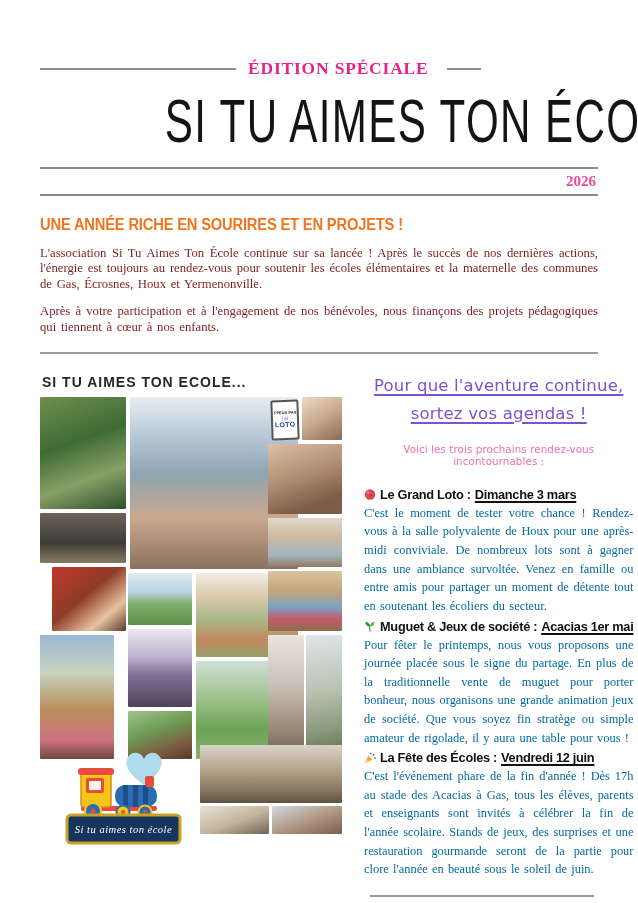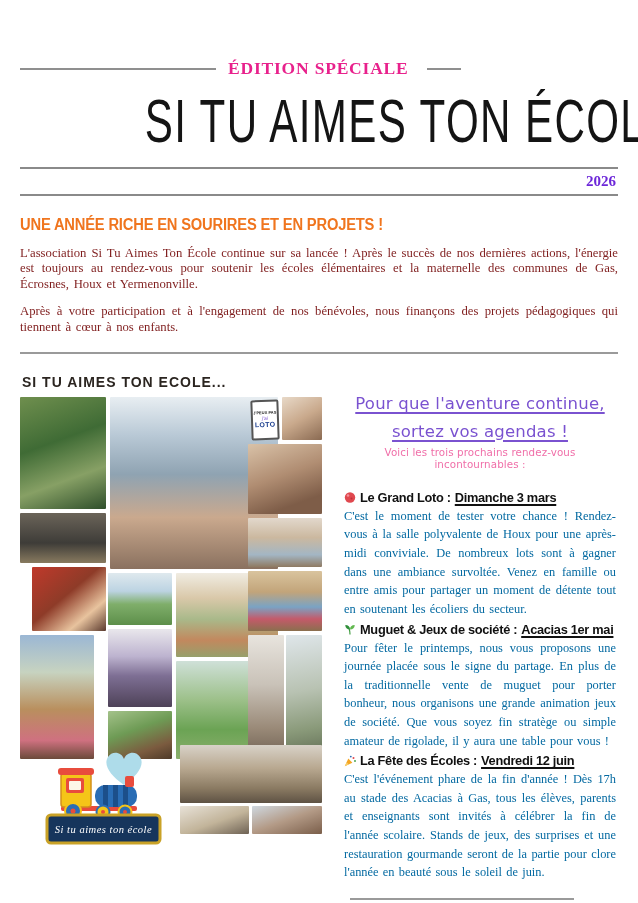--- a/index.html
+++ b/index.html
@@ -2,40 +2,40 @@
 <html><head>
 <meta charset="utf-8">
 <style>
   * { margin:0; padding:0; box-sizing:border-box; }
   html,body { background:#ffffff; }
   .page {
     position:relative; width:638px; height:903px; margin:0 auto;
     background:#ffffff; overflow:hidden;
     font-family:"Liberation Serif", serif; color:#1a1a1a;
   }
-  .content { padding:0 20px; }
+  .content { padding:0 40px; }
 
   
   .kicker-row { display:flex; align-items:center; margin-top:58px; }
   .kicker-line { height:2px; background:#8f8f8f; }
   .kicker-line.left { width:196px; margin-right:12px; }
   .kicker-line.right { width:34px; margin-left:18px; }
   .kicker {
     font-family:"Liberation Serif", serif; font-weight:bold;
     font-size:17.5px; letter-spacing:0.8px; color:#e8218c; white-space:nowrap;
   }
   .masthead { text-align:center; margin-top:6px; height:82px; overflow:visible; }
   .masthead span {
     display:inline-block; transform:scaleX(0.68); transform-origin:center;
     font-family:"Liberation Sans", sans-serif; font-weight:400;
     font-size:62px; letter-spacing:2px; color:#141414; white-space:nowrap;
   }
   .rule { height:2px; background:#8a8a8a; }
   .year-row { text-align:right; padding:3px 2px 4px 0; }
-  .year { font-family:"Liberation Serif", serif; font-weight:bold; font-size:15px; color:#6d28d9; }
+  .year { font-family:"Liberation Serif", serif; font-weight:bold; font-size:15px; color:#ec4899; }
 
   
   .intro-heading {
     margin-top:20px;
     font-family:"Liberation Sans", sans-serif; font-weight:bold;
     font-size:16px; color:#f0751e; letter-spacing:-0.2px;
     display:inline-block; transform:scaleX(0.92); transform-origin:left center;
     white-space:nowrap;
   }
   .intro p {
@@ -86,27 +86,27 @@
   }
   .loto-l1 { font-size:4px; font-weight:bold; color:#222; }
   .loto-l2 { font-size:5px; font-style:italic; color:#7a52d0; }
   .loto-l3 { font-size:7px; font-weight:bold; color:#1c3f8f; letter-spacing:0.3px; }
 
   
   .logo-wrap { position:absolute; left:25px; top:352px; width:118px; height:96px; }
 
   
   .agenda-title {
-    margin-top:18px; text-align:center;
+    text-align:center;
     font-family:"DejaVu Sans", sans-serif; font-size:16.5px; font-weight:500;
     color:#7a52d0; line-height:1.65; letter-spacing:0.2px;
   }
   .agenda-title .ul { text-decoration:underline; text-decoration-thickness:1.5px; text-underline-offset:3px; }
   .agenda-subtitle {
-    margin-top:1px; text-align:center;
+    margin-top:16px; text-align:center;
     font-family:"DejaVu Sans", sans-serif; font-size:10.3px;
     color:#f06ea8; letter-spacing:0.1px;
   }
   .events { margin-top:20px; }
   .event-heading {
     font-family:"Liberation Sans", sans-serif; font-weight:bold;
     font-size:12.8px; color:#111; letter-spacing:-0.3px;
     margin-top:3px; display:flex; align-items:center; gap:4px; white-space:nowrap;
   }
   .event-heading .date { text-decoration:underline; text-decoration-thickness:1.6px; text-underline-offset:2px; }

